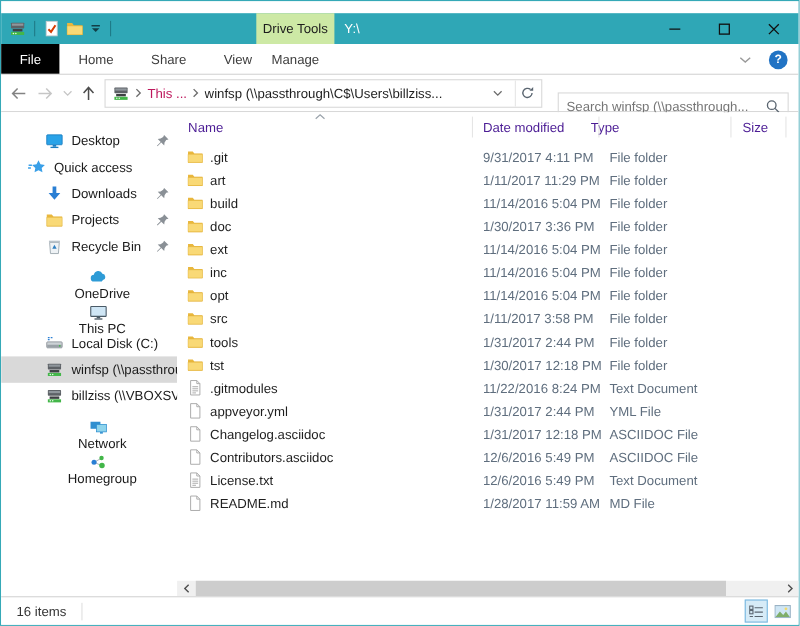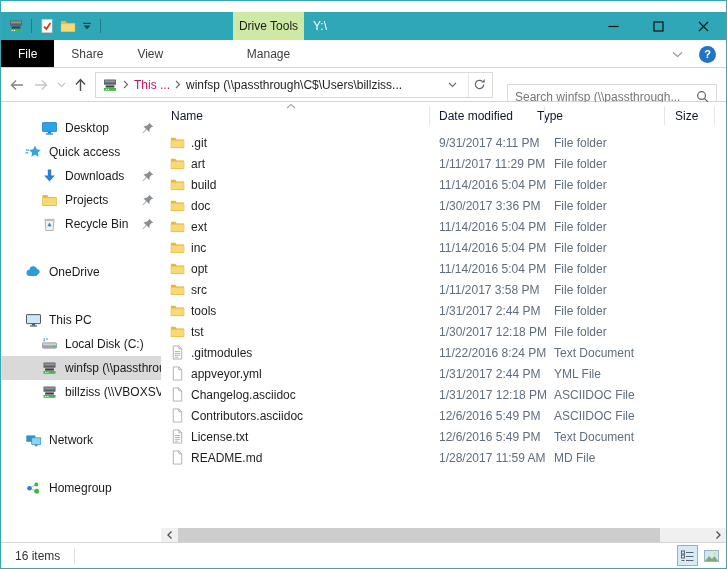--- a/index.html
+++ b/index.html
@@ -41,28 +41,28 @@
   .addr-btn{width:22px;height:24px;display:flex;align-items:center;justify-content:center;flex-shrink:0;}
   .addr-btn.refresh{border-left:1px solid #e6e6e6;}
   .search-box{margin-left:14px;flex:1;height:26px;border:1px solid #d9d9d9;display:flex;
     align-items:center;padding:0 7px;gap:6px;margin-top:24px;}
   .search-box input{border:none;outline:none;flex:1;min-width:0;font:inherit;color:#767676;padding:0;background:transparent;}
   
   .main{flex:1;display:flex;min-height:0;background:#fff;}
   .sidebar{width:160px;flex-shrink:0;padding-top:14px;overflow:hidden;}
   .side-item{height:24px;display:flex;align-items:center;padding-left:24px;position:relative;white-space:nowrap;color:#1a1a1a;}
   .side-item.lvl1{padding-left:40px;}
-  .side-item.gap{margin-top:24px;}
+  .side-item.gap{margin-top:8px;flex-direction:column;}
   .side-item.selected{background:#d9d9d9;}
   .side-item .sicon{width:17px;height:16px;margin-right:7px;flex-shrink:0;}
   .side-item .pin{position:absolute;right:7px;top:6px;width:12px;height:12px;display:none;}
   .side-item.pinned .pin{display:block;}
   
   .rightpane{flex:1;display:flex;flex-direction:column;min-width:0;position:relative;}
-  .colheader{height:27px;flex-shrink:0;position:relative;color:#0f172a;text-decoration:underline;}
+  .colheader{height:27px;flex-shrink:0;position:relative;color:#4c1d95;text-decoration:underline;}
   .colheader .hcell{position:absolute;top:7px;white-space:nowrap;}
   .hdr-div{position:absolute;top:4px;bottom:4px;width:1px;background:#e5e5e5;}
   .sort-ind{position:absolute;left:125px;top:1px;width:10px;height:6px;}
   .rows{flex:1;overflow:hidden;padding-top:3px;}
   .frow{height:21px;position:relative;}
   .frow .ficon{position:absolute;left:9px;top:3px;width:15px;height:15px;}
   .frow .fname{position:absolute;left:30px;top:4px;color:#1e1e1e;white-space:nowrap;}
   .frow .fdate{position:absolute;left:278px;top:4px;color:#5f6e7e;white-space:nowrap;}
   .frow .ftype{position:absolute;left:393px;top:4px;color:#5f6e7e;white-space:nowrap;}
   
@@ -135,20 +135,23 @@
           </svg>
       </div>
     </div>
   </div>
 
   <div class="tabrow">
     <div class="tab active">
         <span>File</span>
       </div>
       <div class="tab">
+        <span>Home</span>
+      </div>
+      <div class="tab">
         <span>Share</span>
       </div>
       <div class="tab">
         <span>View</span>
       </div>
       <div class="tab contextual">
         <span>Manage</span>
       </div>
     <div class="ribbon-extra">
       <svg width="11" height="7" viewBox="0 0 11 7">

